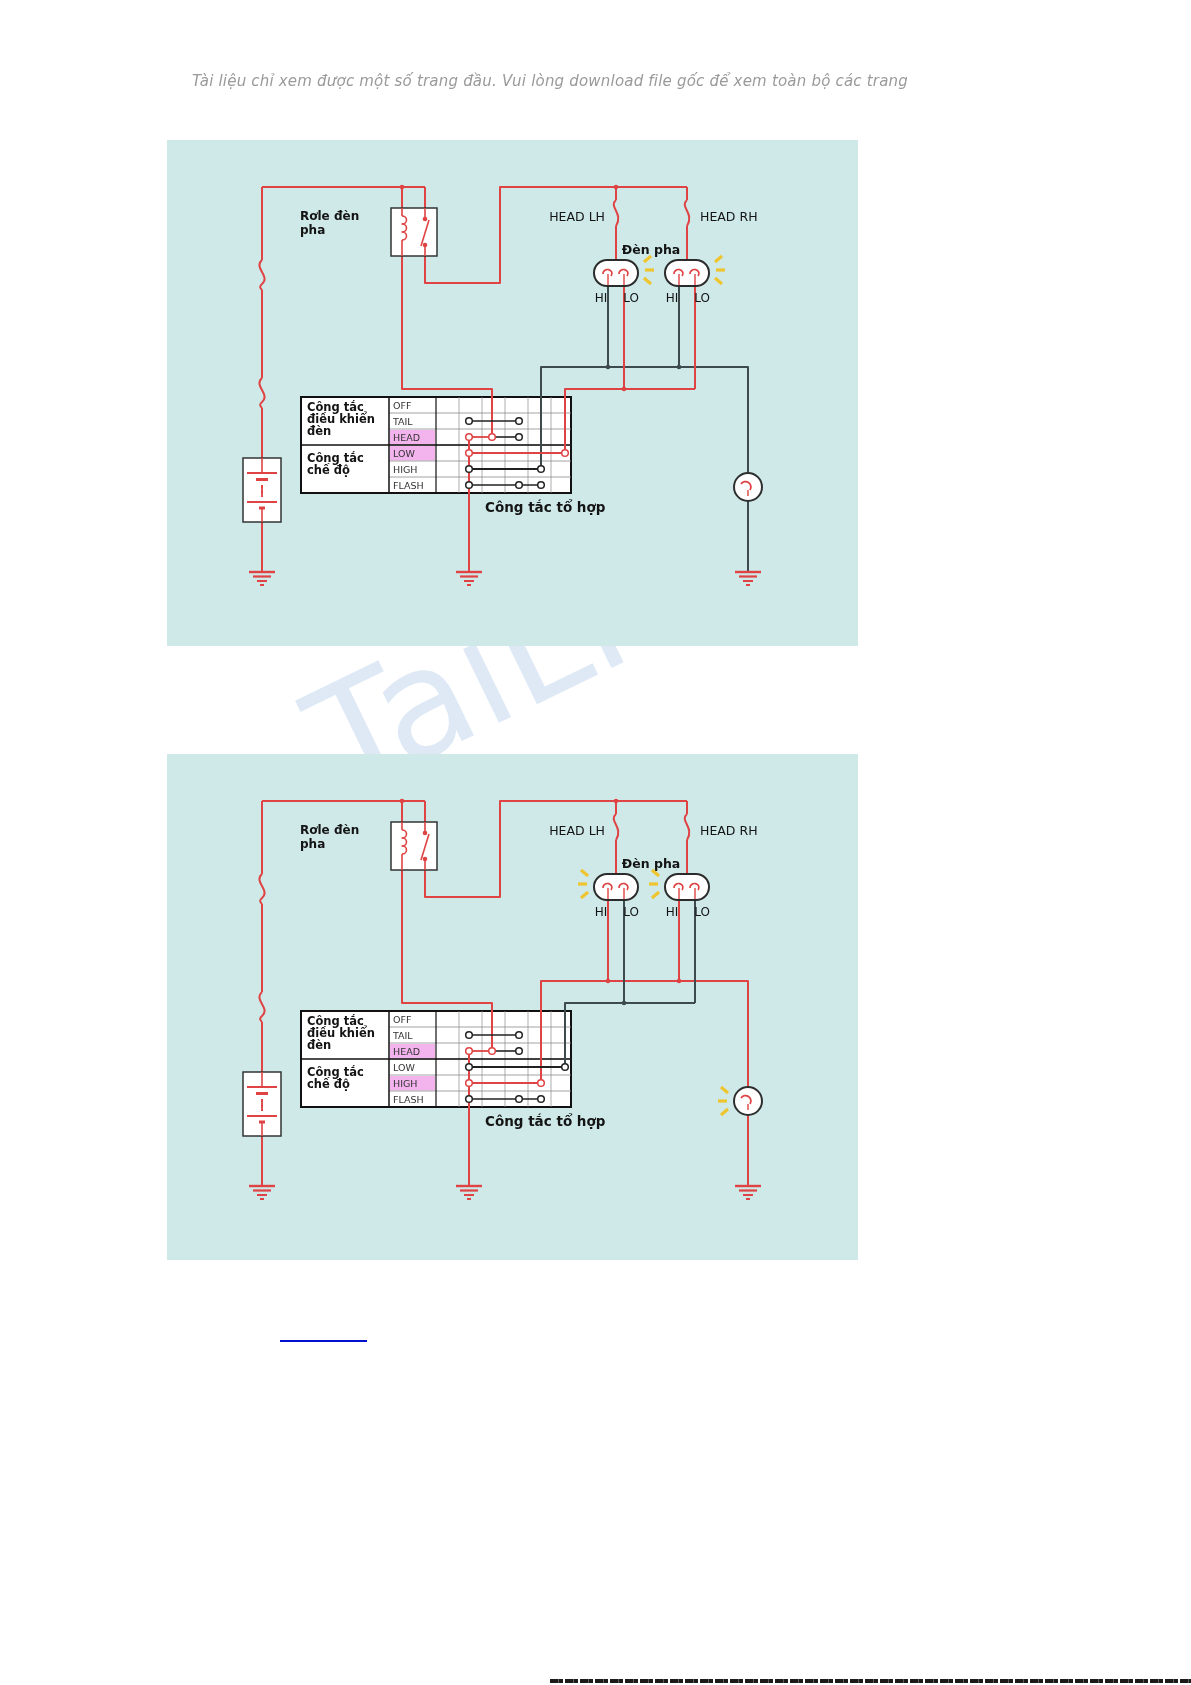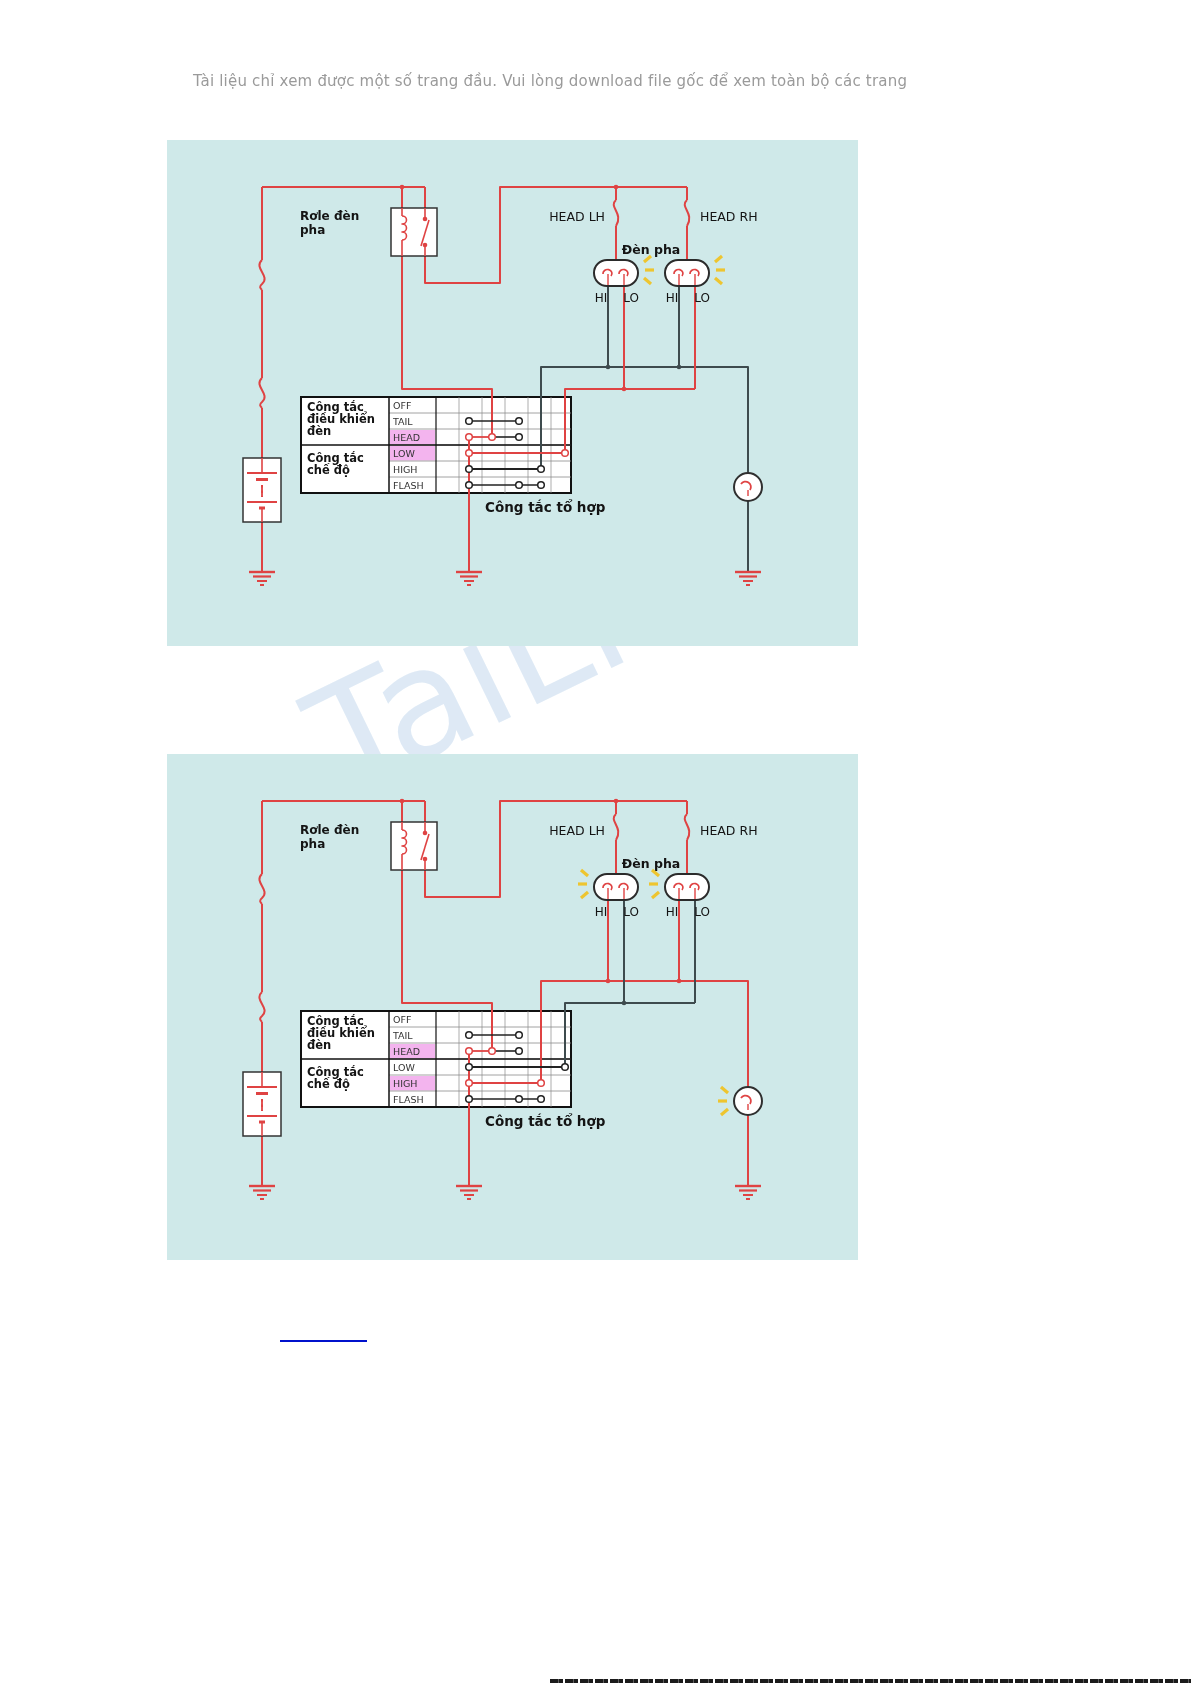--- a/index.html
+++ b/index.html
@@ -2,21 +2,21 @@
 <html><head>
 <meta charset="utf-8">
 <style>
   html,body{margin:0;padding:0;background:#ffffff;}
   body{
     width:1191px;height:1685px;position:relative;overflow:hidden;
     font-family:"DejaVu Sans","Liberation Sans",sans-serif;
   }
   .notice{
     position:absolute;left:80px;top:72px;width:940px;
-    text-align:center;font-size:15px;color:#9a9a9a;
+    text-align:center;font-style:italic;font-size:15px;color:#9a9a9a;
     letter-spacing:.2px;
   }
   .watermark{
     position:absolute;left:300px;top:575px;z-index:0;
     font-size:150px;font-weight:400;color:#c9dcef;opacity:.6;
     transform:rotate(-26deg);transform-origin:40% 50%;
     white-space:nowrap;pointer-events:none;
   }
   .panel{
     position:absolute;left:167px;width:691px;height:506px;z-index:1;

